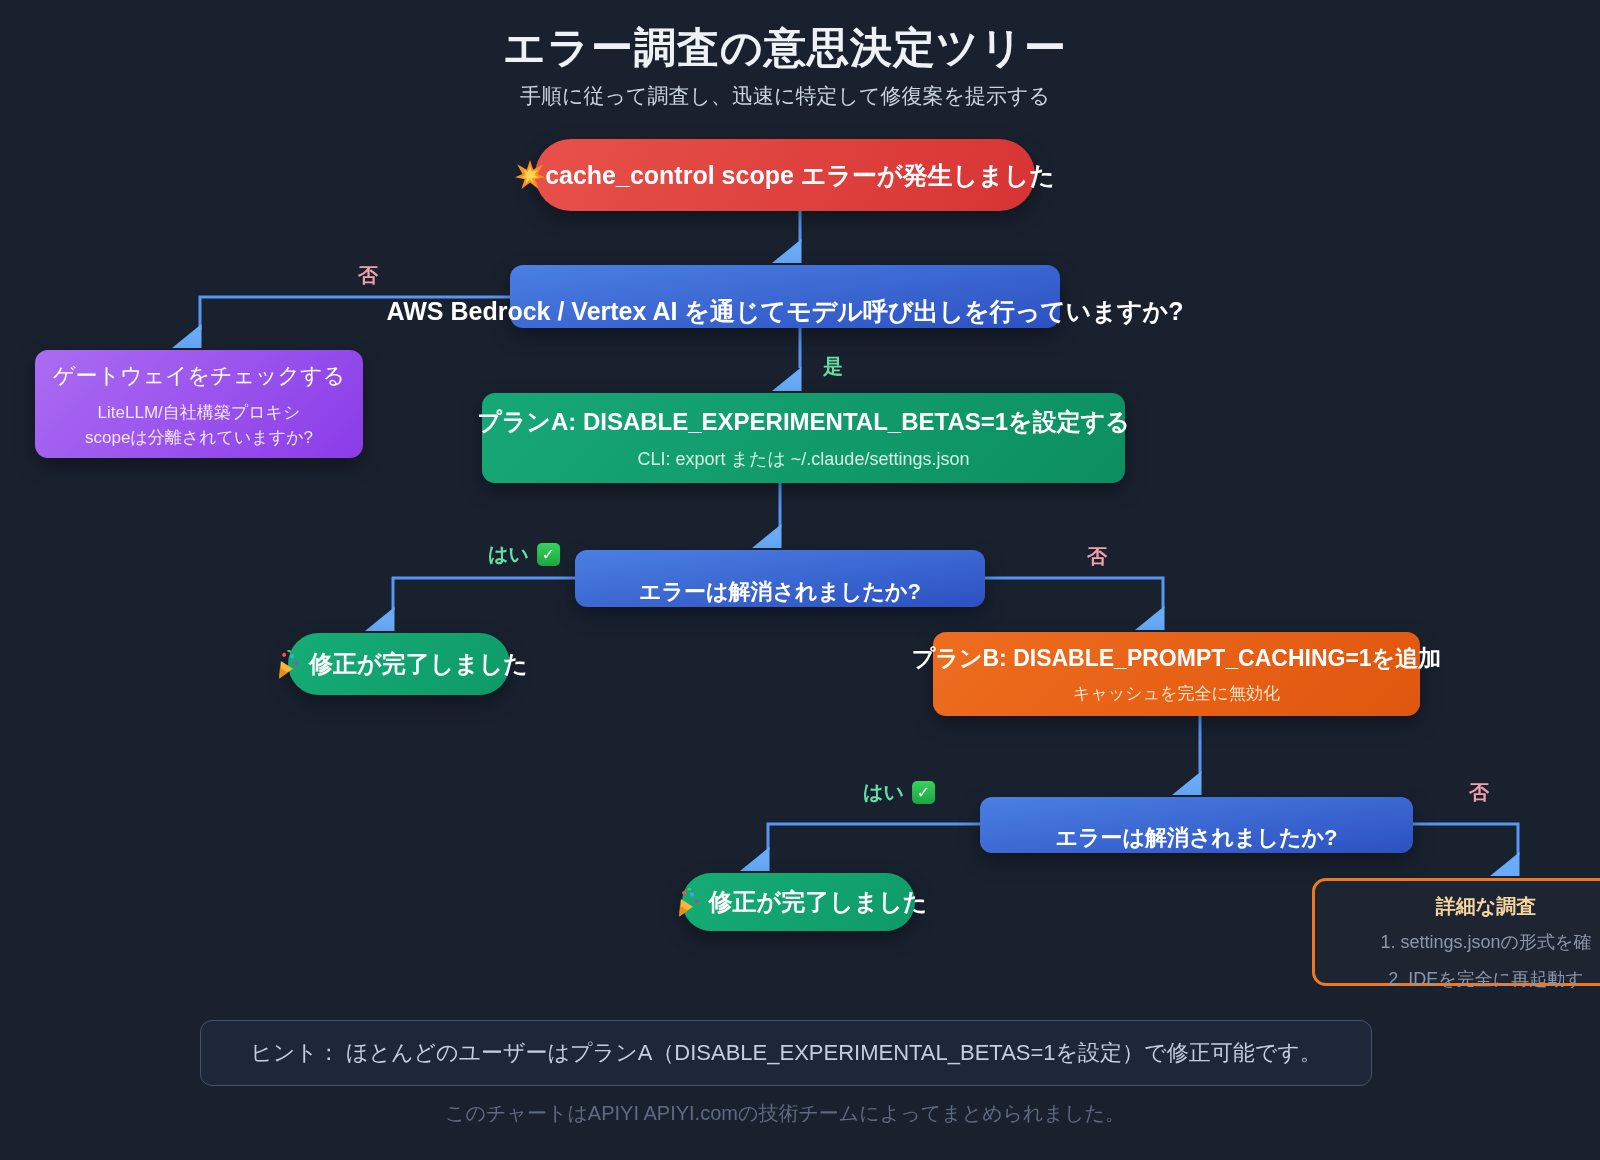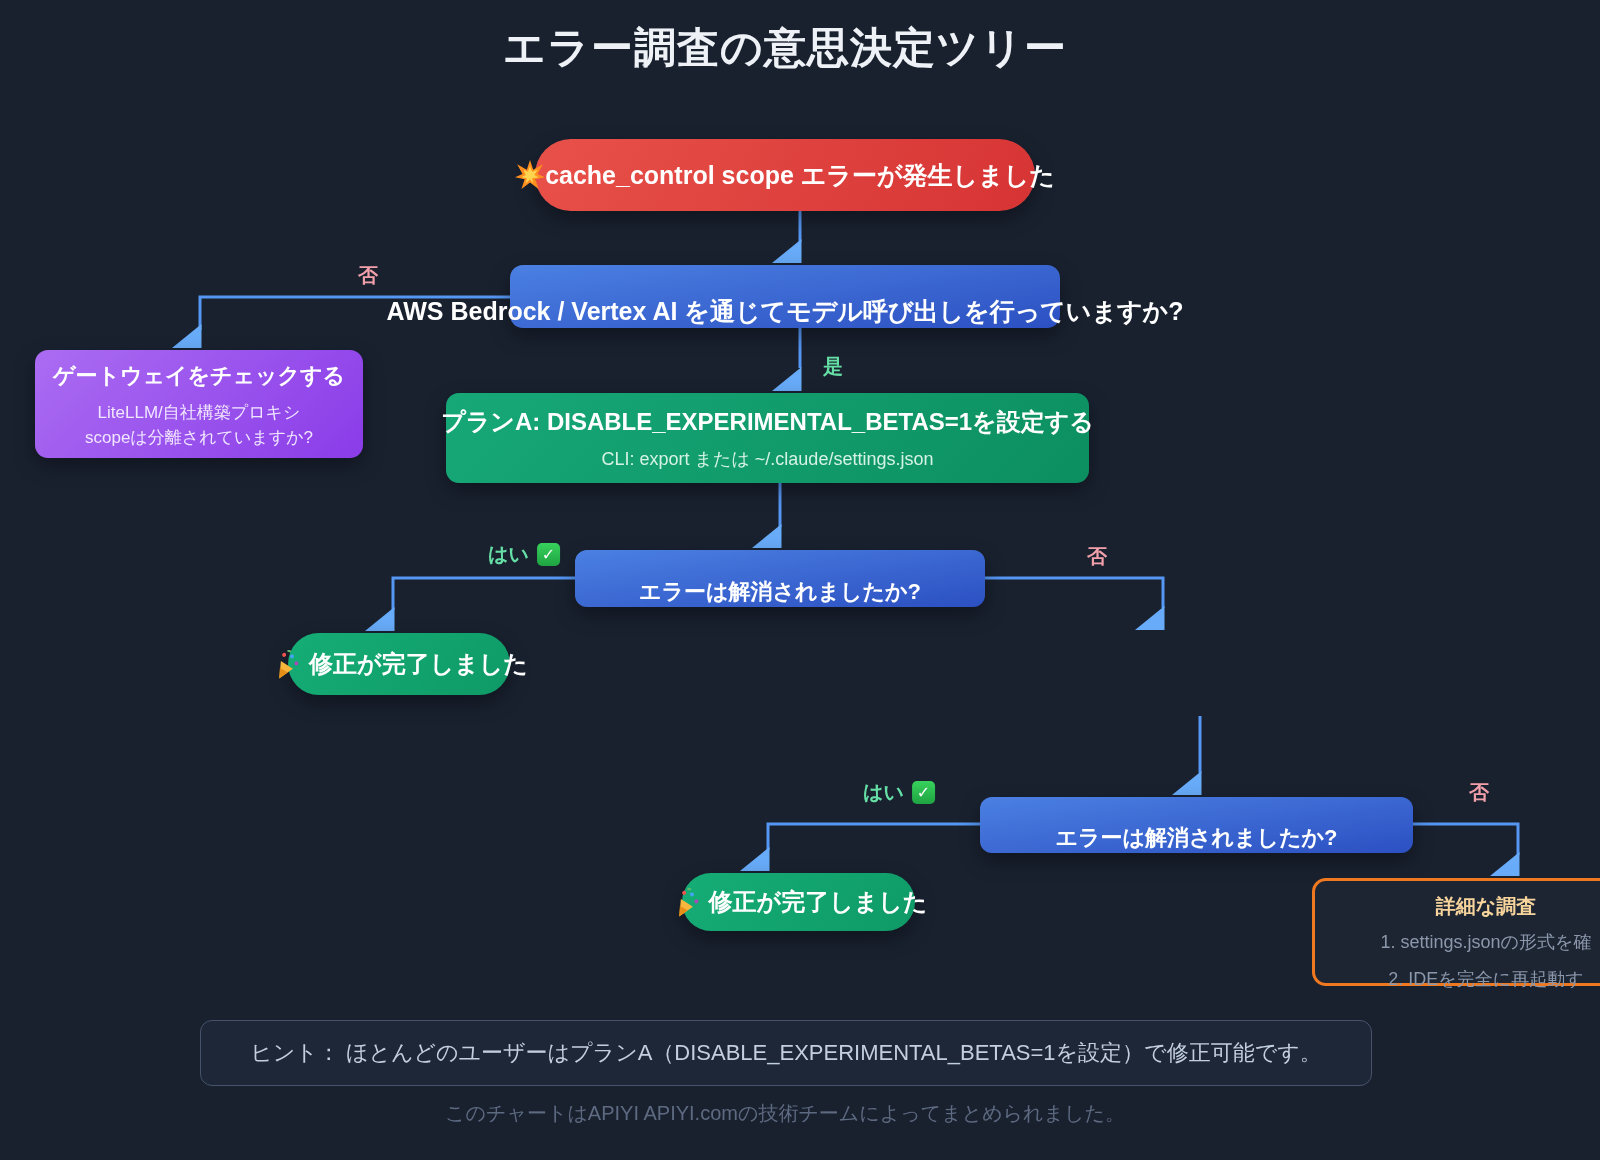--- a/index.html
+++ b/index.html
@@ -32,24 +32,24 @@
 
   .node-q{background:linear-gradient(172deg,#4b80e2,#2c50c2);justify-content:flex-end;}
   .node-q1{left:510px;top:265px;width:550px;height:63px;font-size:25px;font-weight:700;}
   .node-q1 .row{font-size:25px;font-weight:700;}
   .node-q2a{left:575px;top:550px;width:410px;height:57px;border-radius:12px;}
   .node-q2b{left:980px;top:797px;width:433px;height:56px;border-radius:12px;}
   .node-q2a .row,.node-q2b .row{font-size:22px;font-weight:700;}
 
   .node-gateway{left:35px;top:350px;width:328px;height:108px;
       background:linear-gradient(135deg,#ab6cf2,#8a3ce8);padding-top:2px;}
-  .node-gateway .g-title{font-size:22px;font-weight:700;margin-bottom:9px;}
+  .node-gateway .g-title{font-size:22px;font-weight:400;margin-bottom:9px;}
   .node-gateway .g-line{font-size:17px;color:#f1e6ff;line-height:25px;}
 
-  .node-planA{left:446px;top:393px;width:643px;height:90px;
+  .node-planA{left:482px;top:393px;width:643px;height:90px;
       background:linear-gradient(135deg,#17a878,#0c8f60);gap:9px;}
   .node-planA .p-title{font-size:24px;font-weight:700;white-space:nowrap;}
   .node-planA .p-sub{font-size:18px;color:#d5f3e4;}
 
   .node-planB{left:933px;top:632px;width:487px;height:84px;
       background:linear-gradient(135deg,#ee6d1f,#e0560e);gap:8px;}
   .node-planB .p-title{font-size:23px;font-weight:700;white-space:nowrap;}
   .node-planB .p-sub{font-size:17px;color:#ffe6cb;}
 
   .node-success{background:linear-gradient(135deg,#16ad76,#0e9a66);}
@@ -87,20 +87,21 @@
       font-size:20px;color:#5d6a81;z-index:2;}
 
   .icon{display:inline-flex;flex:0 0 auto;}
 </style>
 </head>
 <body>
 
 <div id="canvas">
 
   <div class="title">エラー調査の意思決定ツリー</div>
+  <div class="subtitle">手順に従って調査し、迅速に特定して修復案を提示する</div>
 
   <svg id="edges" width="1600" height="1160">
 
     <polyline points="800,211 800,242"></polyline>
     <polygon points="772,263 801.5,263 801.5,239"></polygon>
 
     <polyline points="510,297 200,297 200,330"></polyline>
     <polygon points="172,348 201.5,348 201.5,324"></polygon>
 
     <polyline points="800,328 800,368"></polyline>
@@ -167,20 +168,24 @@
             <circle cx="24" cy="10" r="2" fill="#42a5f5"></circle>
             <circle cx="26" cy="18" r="2" fill="#ab47bc"></circle>
             <rect x="21" y="3" width="4" height="2" rx="1" fill="#66bb6a" transform="rotate(28 23 4)"></rect>
           </g>
         </svg>
       </span>
       <span>修正が完了しました</span>
     </div>
   </div>
 
+  <div class="node rect node-planB">
+    <div class="p-title">プランB: DISABLE_PROMPT_CACHING=1を追加</div>
+    <div class="p-sub">キャッシュを完全に無効化</div>
+  </div>
 
   <div class="node node-q node-q2b">
     <div class="row">エラーは解消されましたか?</div>
   </div>
 
   <div class="node node-success node-success2">
     <div class="row">
       <span class="icon">
         <svg width="30" height="30" viewBox="0 0 30 30">
           <g transform="rotate(-18 15 15)">

